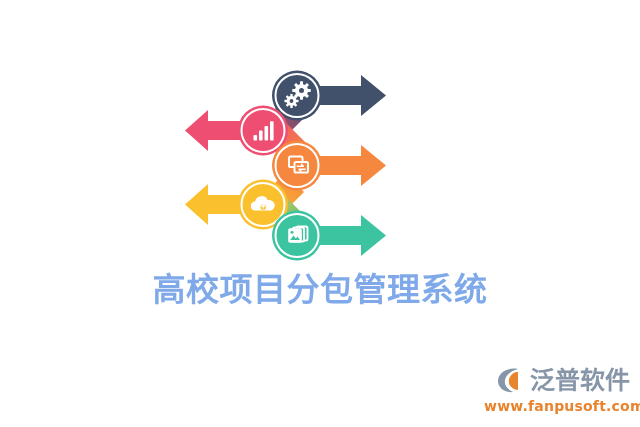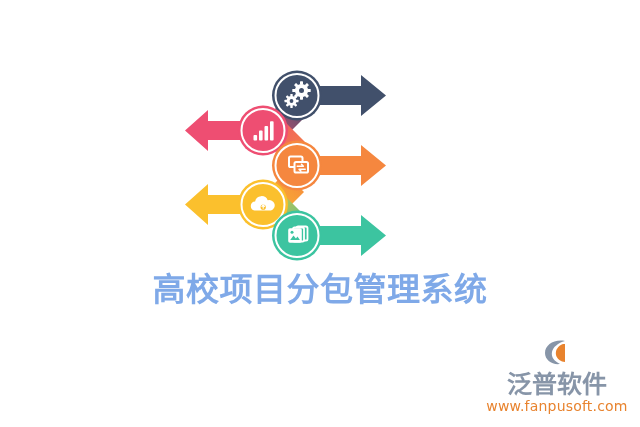--- a/index.html
+++ b/index.html
@@ -71,41 +71,40 @@
     width: 146px;
     height: 58px;
     user-select: none;
   }
   #wm-row {
     display: flex;
     align-items: center;
     justify-content: flex-end;
     gap: 4px;
     height: 34px;
-    flex-direction: column;
   }
   #wm-mark {
     width: 32px;
     height: 32px;
     flex: 0 0 32px;
   }
   #wm-brand {
     font-family: "DejaVu Sans", "Liberation Sans", sans-serif;
     font-size: 25px;
     font-weight: 700;
     color: #8795A8;
     letter-spacing: 0px;
     line-height: 1;
     white-space: nowrap;
   }
   #wm-url {
     text-align: center;
     font-family: "DejaVu Sans", "Liberation Sans", sans-serif;
     font-size: 14px;
-    font-weight: 400;
+    font-weight: 700;
     color: #E8832E;
     letter-spacing: 0.2px;
     margin-top: 1px;
     white-space: nowrap;
   }
 </style>
 </head>
 <body>
 
 <div id="poster">

